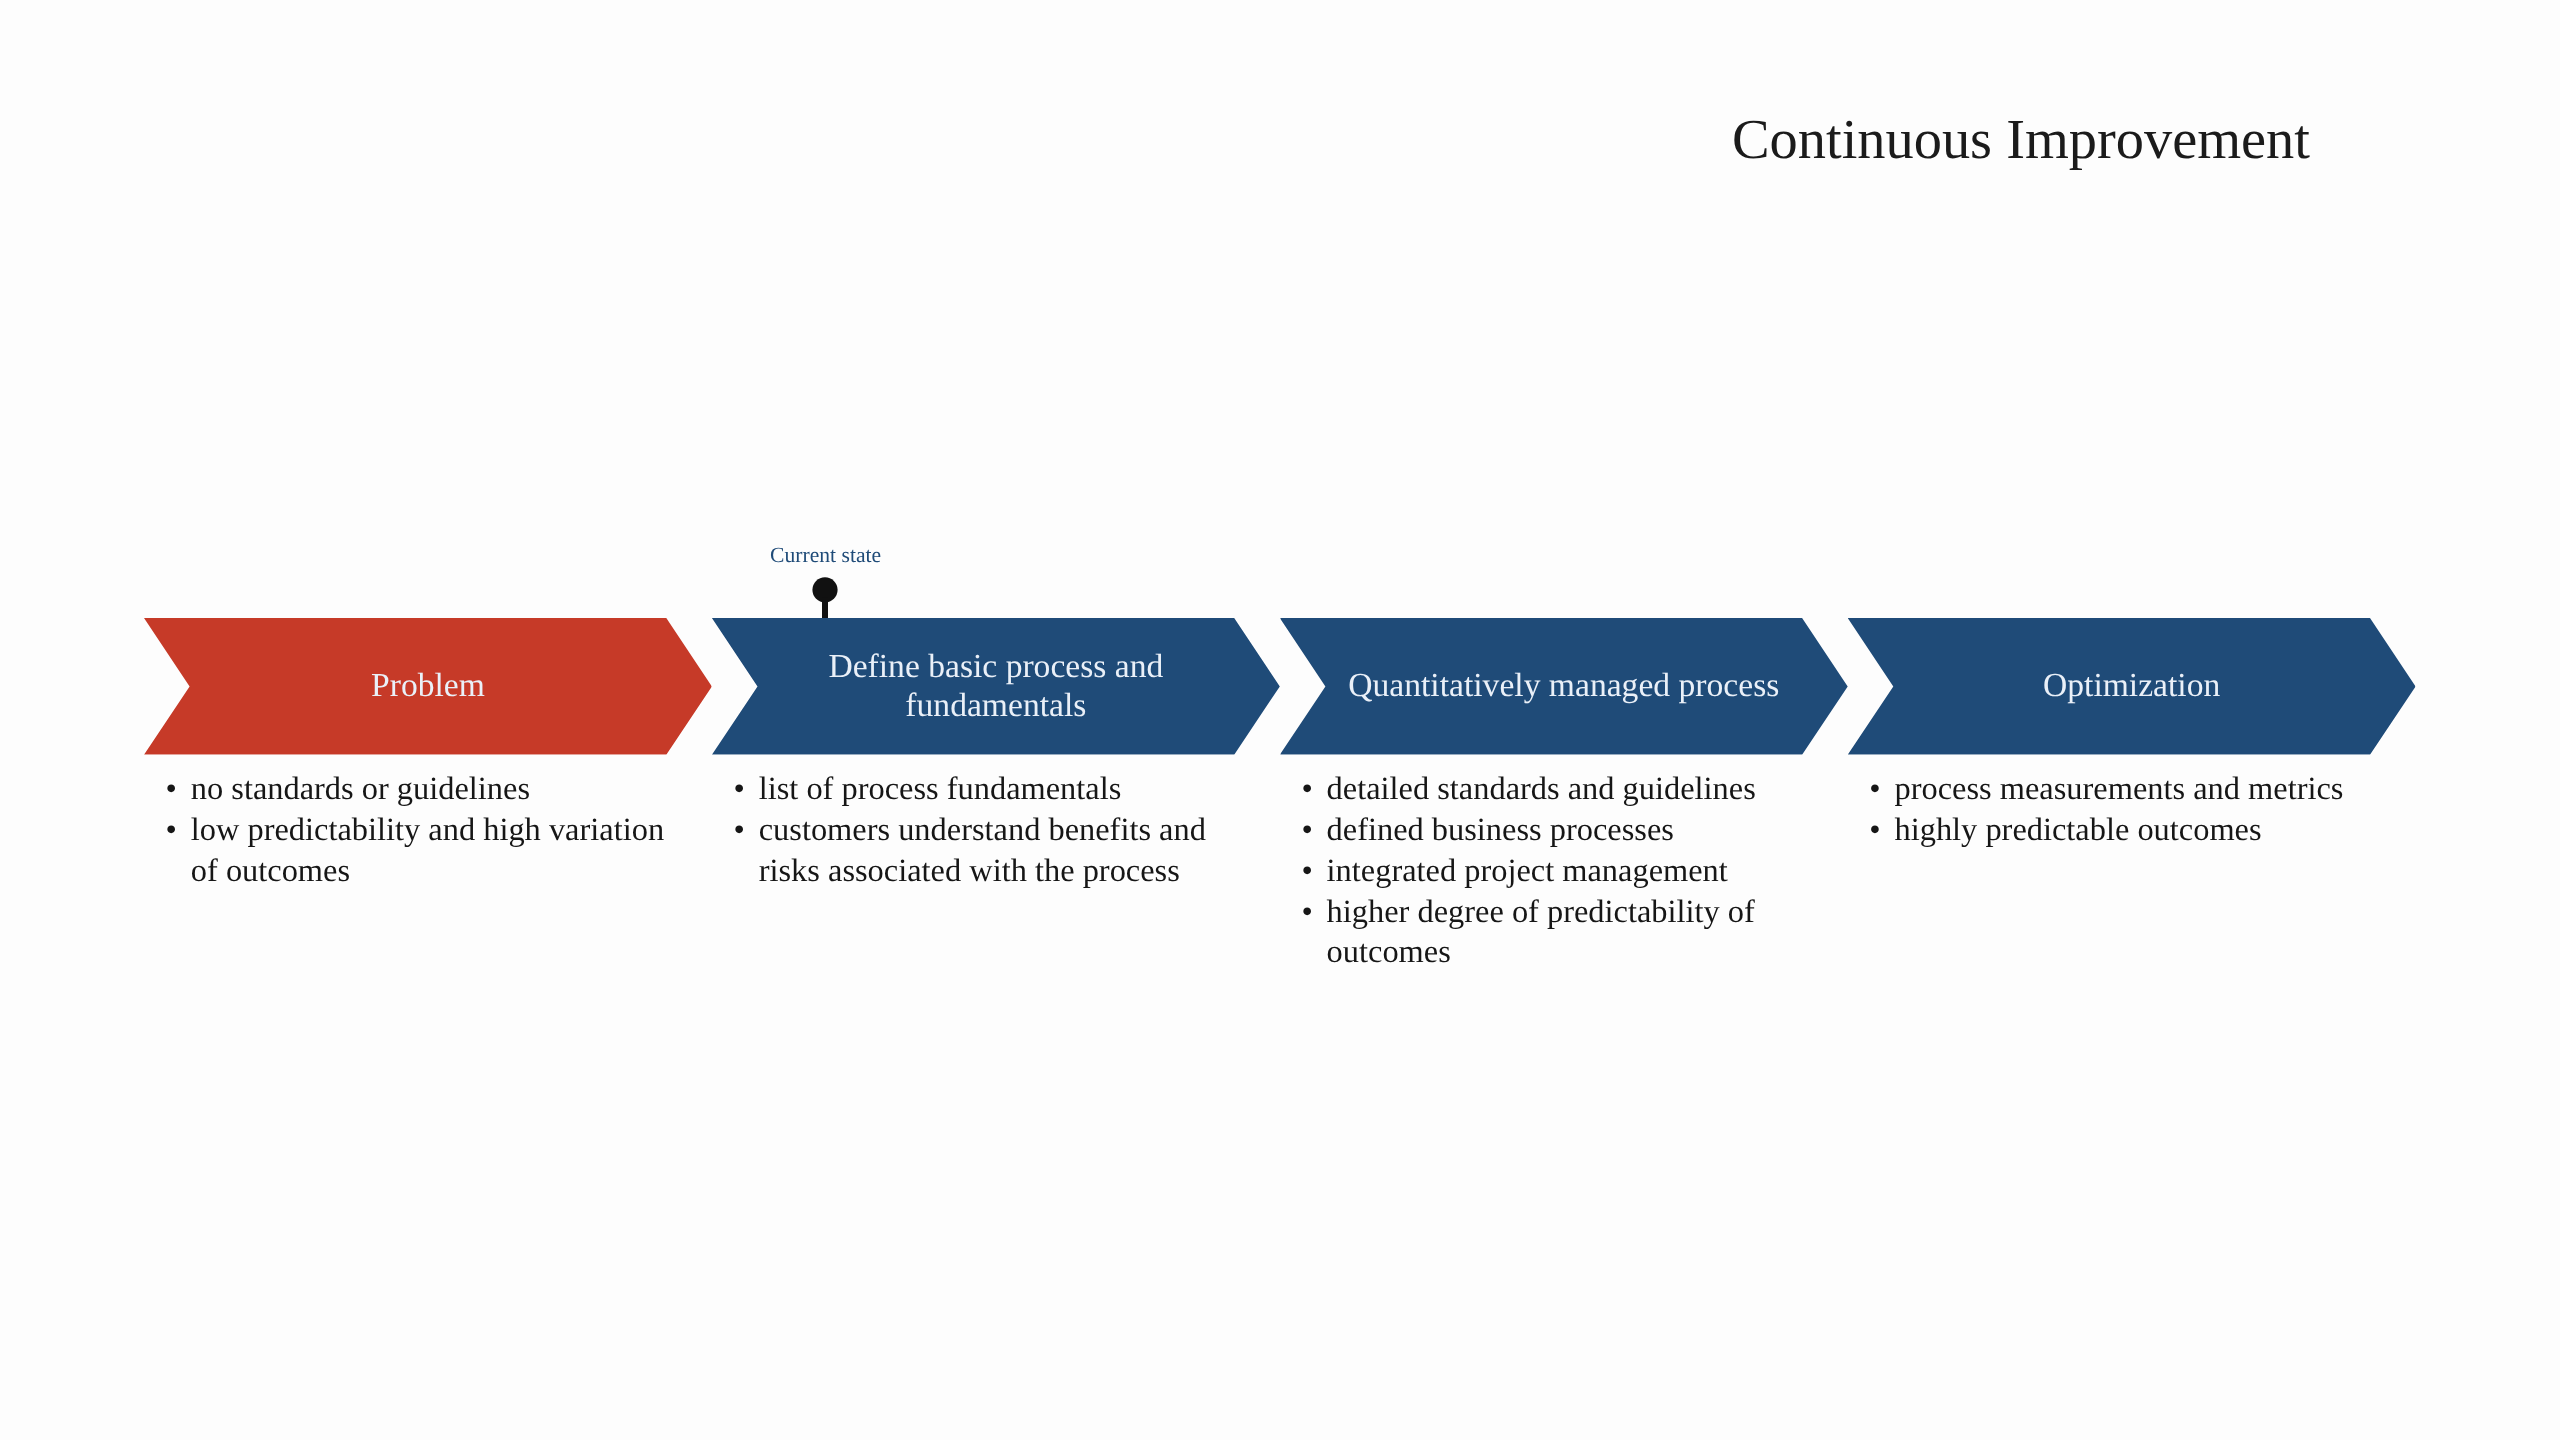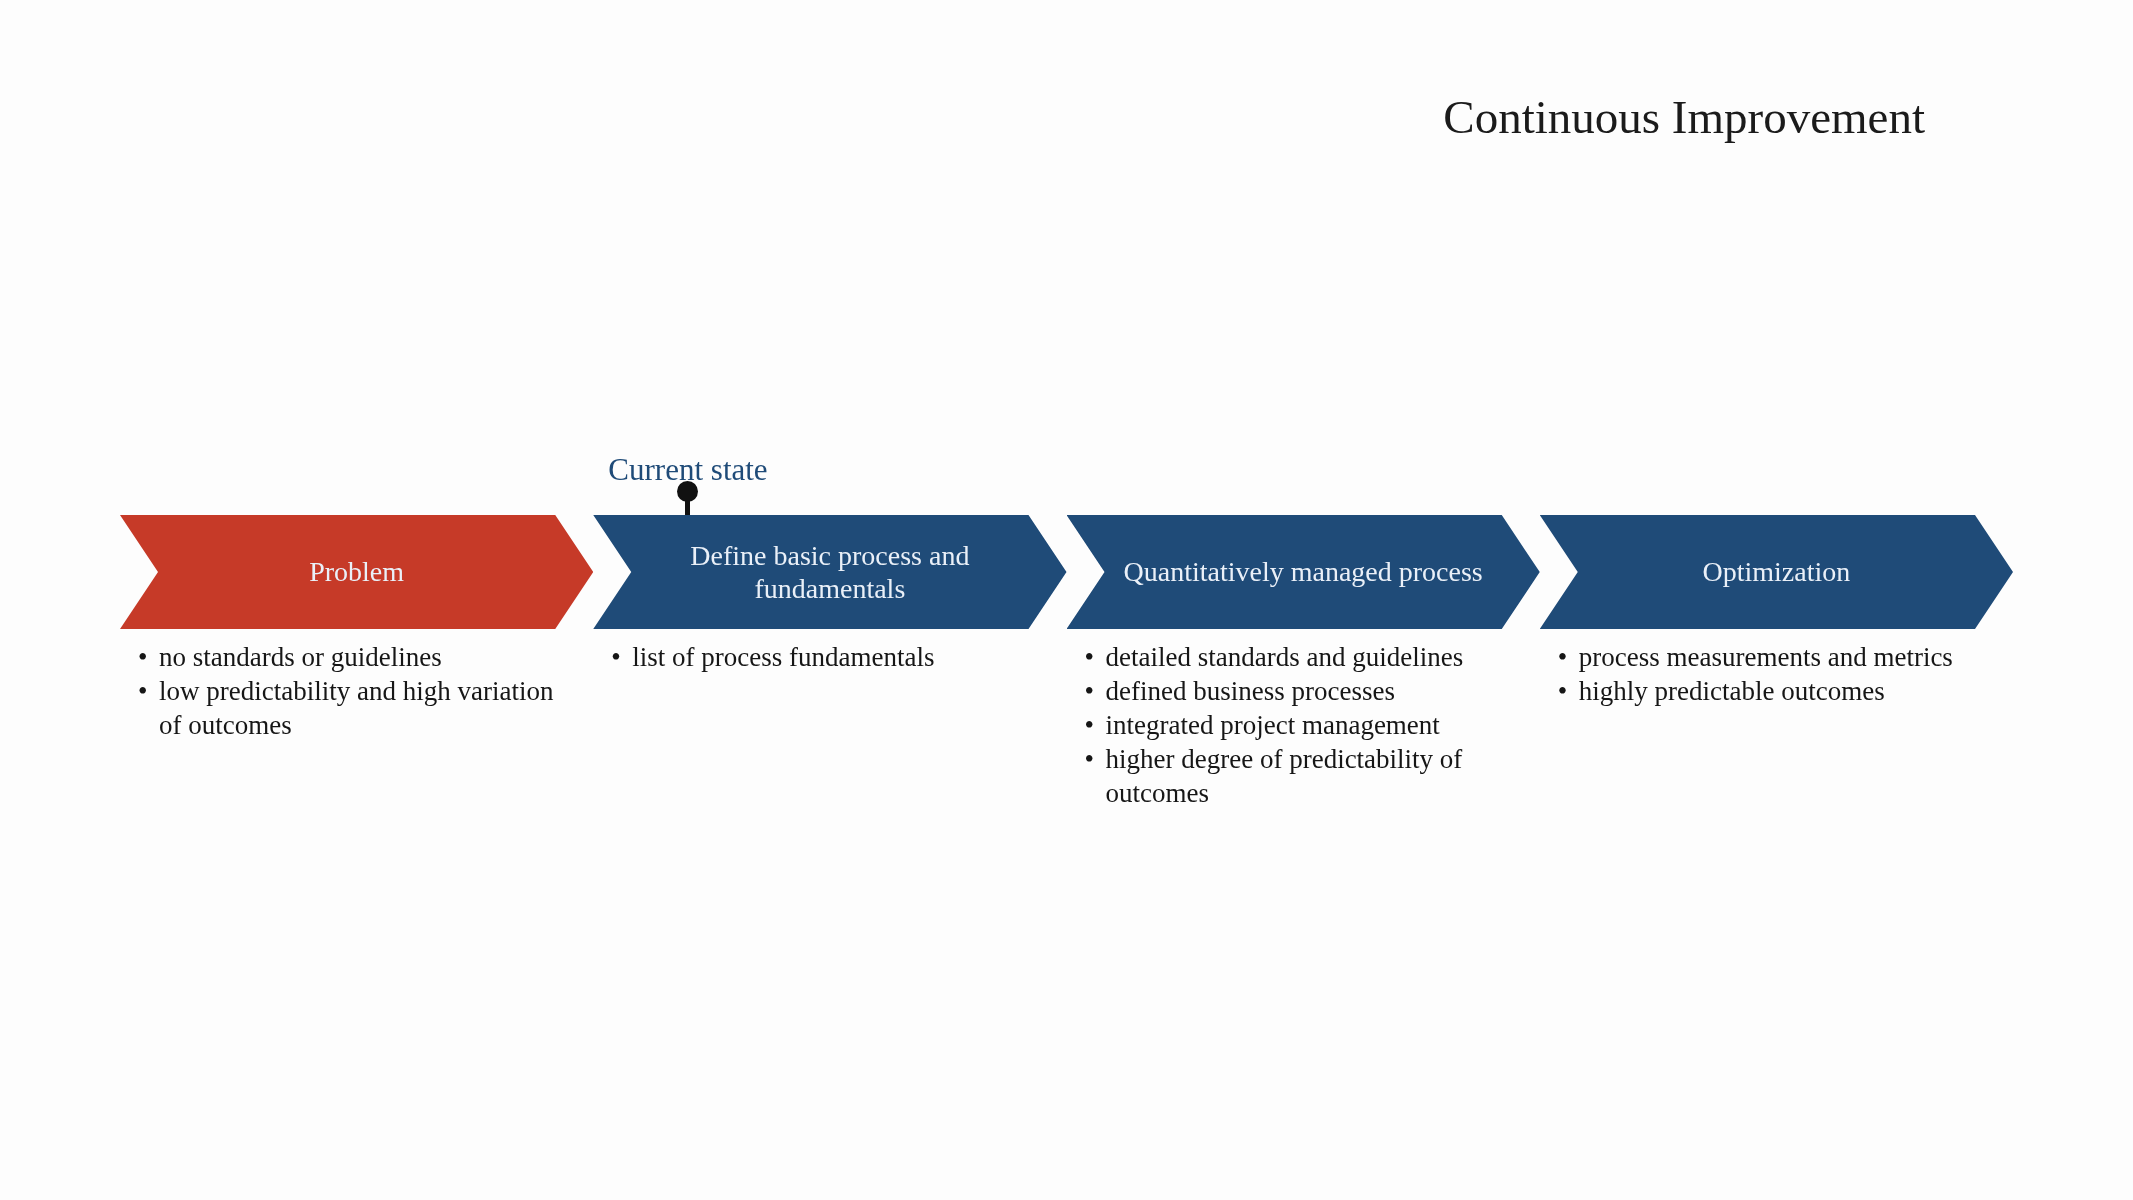--- a/index.html
+++ b/index.html
@@ -28,21 +28,21 @@
     color: #1b1b1b;
     white-space: nowrap;
   }
 
   
   .marker-label {
     position: absolute;
     left: 688px;
     top: 452px;
     transform: translateX(-50%);
-    font-size: 31px;
+    font-size: 18px;
     color: #1F4B78;
     white-space: nowrap;
   }
   .marker-dot {
     position: absolute;
     left: 677px;
     top: 481px;
     width: 21px;
     height: 21px;
     border-radius: 50%;
@@ -143,20 +143,21 @@
   <div class="columns">
     <div class="col">
       <ul>
         <li>no standards or guidelines</li>
         <li>low predictability and high variation of outcomes</li>
       </ul>
     </div>
     <div class="col">
       <ul>
         <li>list of process fundamentals</li>
+        <li>customers understand benefits and risks associated with the process</li>
       </ul>
     </div>
     <div class="col">
       <ul>
         <li>detailed standards and guidelines</li>
         <li>defined business processes</li>
         <li>integrated project management</li>
         <li>higher degree of predictability of outcomes</li>
       </ul>
     </div>

